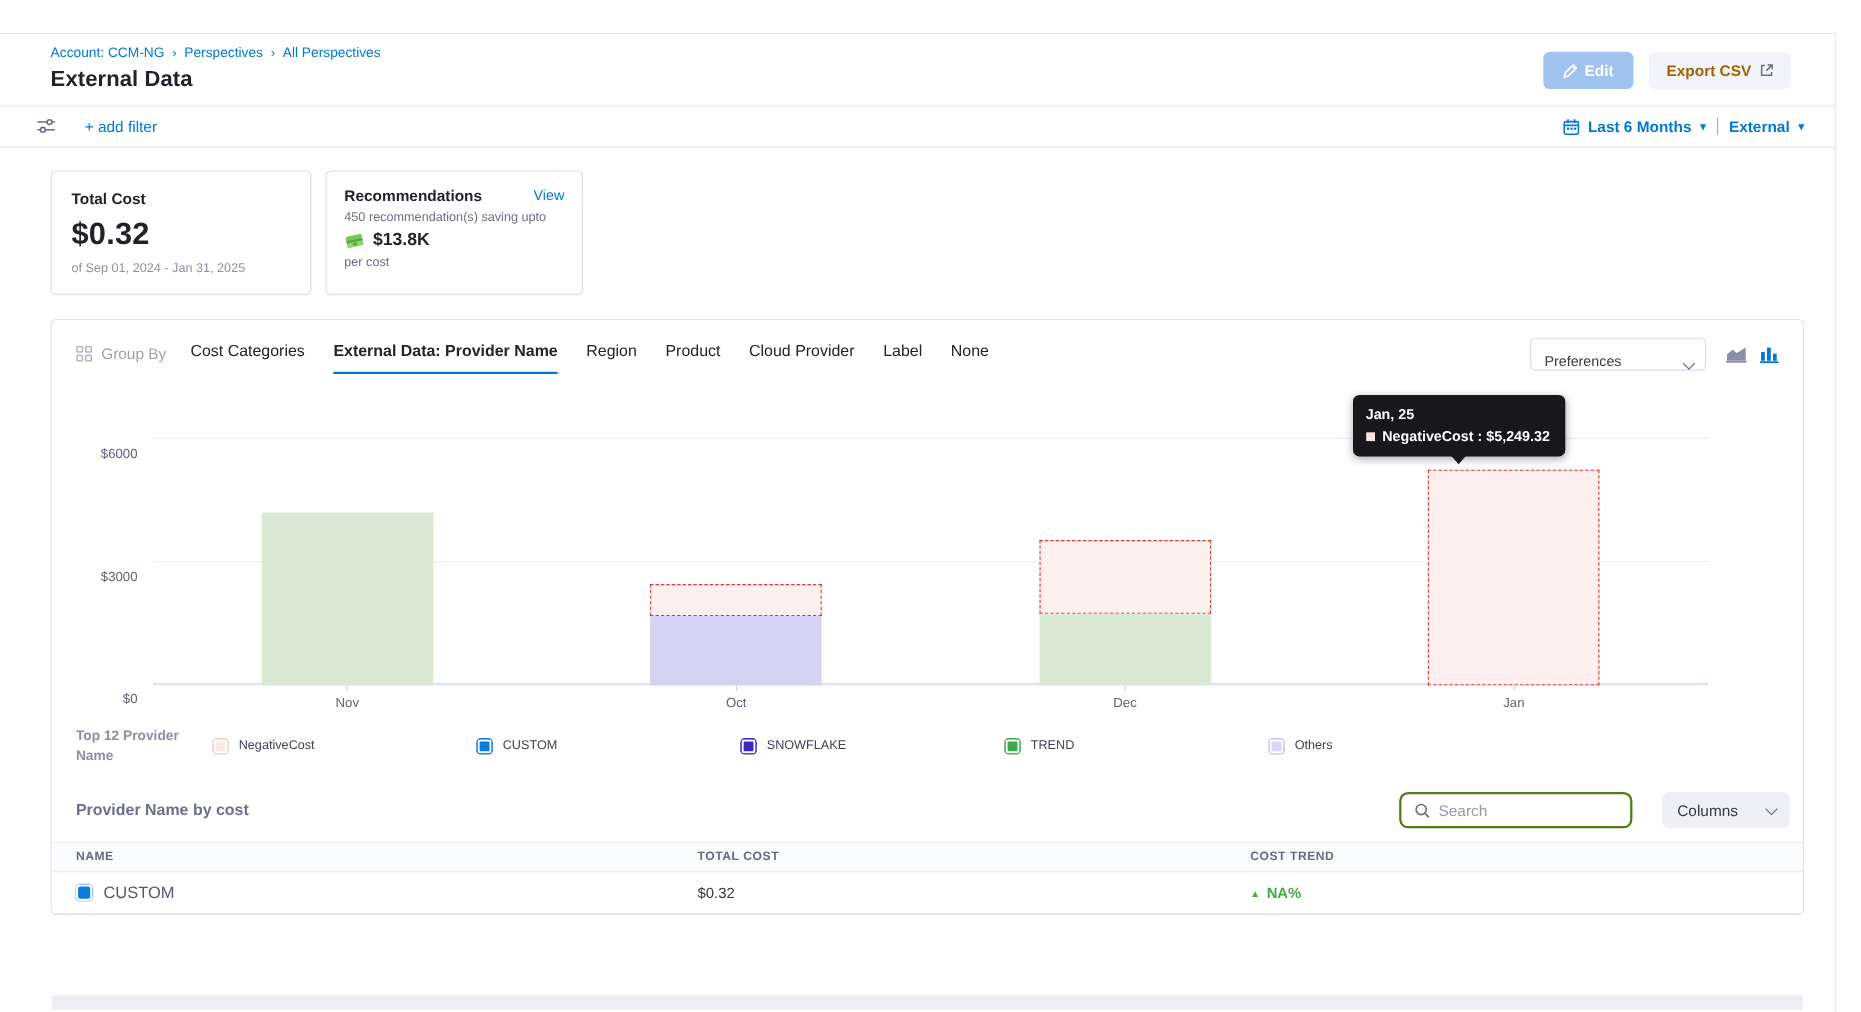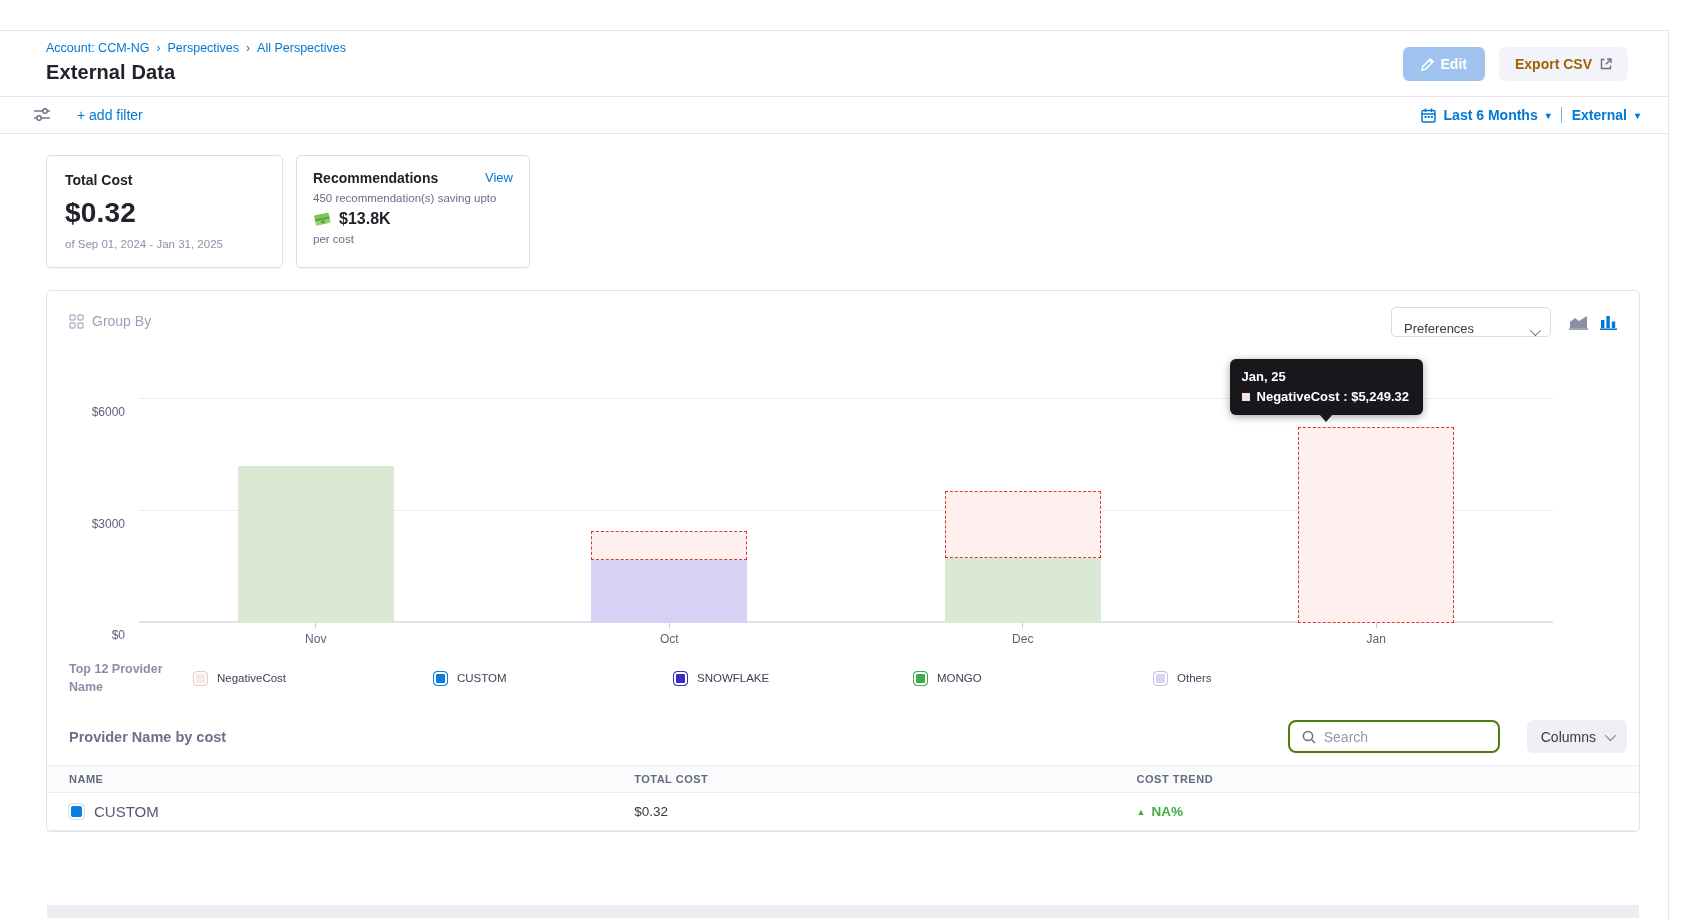--- a/index.html
+++ b/index.html
@@ -81,21 +81,21 @@
   .swatch { width:15px; height:15px; border-radius:4px; border:1px solid transparent; box-shadow:0 0 0 2px #fff inset; }
   .legend-label { font-size:11.5px; color:#3f4155; }
 
   
   .tablebar { display:flex; align-items:center; padding:14px 12px 12px 22px; }
   .table-title { font-size:14.5px; font-weight:700; color:#6d6f88; }
   .tb-right { margin-left:auto; display:flex; align-items:center; gap:27px; }
   .search { width:212px; height:33px; border:2px solid #4d7c0f; border-radius:8px; display:flex; align-items:center; gap:8px; padding:0 12px; background:#fff; }
   .search input { border:none; outline:none; font-size:14px; color:#383946; width:150px; font-family:inherit; background:transparent; }
   .search input::placeholder { color:#9596ad; }
-  .btn-columns { background:#eef0f6; border:none; border-radius:6px; height:33px; padding:0 14px; font-size:14px; color:#383946; display:flex; align-items:center; gap:9px; cursor:pointer; font-family:inherit; }
+  .btn-columns { background:#eef0f6; border:none; border-radius:6px; height:33px; padding:0 14px; font-size:14px; color:#383946; display:flex; align-items:center; gap:25px; cursor:pointer; font-family:inherit; }
   .thead { display:flex; background:#fafbfd; border-top:1px solid #ebecf3; border-bottom:1px solid #ebecf3; padding:7px 0 7px 22px; }
   .th { font-size:11px; font-weight:700; color:#67697f; letter-spacing:.5px; cursor:pointer; }
   .col-name { width:36%; } .col-cost { width:32%; } .col-trend { width:32%; }
   .trow { display:flex; align-items:center; padding:10px 0 10px 22px; border-bottom:1px solid #ebecf3; cursor:pointer; }
   .row-name { display:flex; align-items:center; gap:10px; font-size:15px; color:#565873; }
   .row-swatch { width:15px; height:15px; border-radius:4px; box-shadow:0 0 0 2px #fff inset, 0 0 0 1px #dfe0ea; }
   .row-cost { font-size:13.5px; color:#383946; }
   .row-trend { font-size:13.5px; font-weight:600; color:#42ab45; display:flex; align-items:center; gap:6px; }
   .tri-up { font-size:9px; color:#42ab45; }
   .partial-row { position:absolute; bottom:2px; left:47px; width:1592px; height:13px; background:#edeef4; }
@@ -218,20 +218,29 @@
                 <g fill="none" stroke="#b3b4c7" stroke-width="1.4">
                   <rect x="1" y="1" width="5" height="5" rx="1"></rect>
                   <rect x="9" y="1" width="5" height="5" rx="1"></rect>
                   <rect x="1" y="9" width="5" height="5" rx="1"></rect>
                   <rect x="9" y="9" width="5" height="5" rx="1"></rect>
                 </g>
               </svg>
           </span>
           <span>Group By</span>
         </span>
+        <div class="tabs">
+          <span class="tab">Cost Categories</span>
+          <span class="tab active">External Data: Provider Name</span>
+          <span class="tab">Region</span>
+          <span class="tab">Product</span>
+          <span class="tab">Cloud Provider</span>
+          <span class="tab">Label</span>
+          <span class="tab">None</span>
+        </div>
         <div class="gb-right">
           <div class="pref-select">
             <span>Preferences</span>
             <span class="chev"></span>
           </div>
           <div class="charticons">
             <span>
               <svg width="19" height="15" viewBox="0 0 19 15">
                   <path d="M1 13L1 7l5-4 4 3 8-5v12H1z" fill="#8c8ea6"></path>
                   <line x1="0" y1="14" x2="19" y2="14" stroke="#8c8ea6" stroke-width="1.6"></line>
@@ -320,21 +329,21 @@
         <div class="legend-item">
           <span class="swatch" style="background: rgb(11, 125, 224); border-color: rgb(11, 125, 224);"></span>
           <span class="legend-label">CUSTOM</span>
         </div>
         <div class="legend-item">
           <span class="swatch" style="background: rgb(59, 43, 196); border-color: rgb(59, 43, 196);"></span>
           <span class="legend-label">SNOWFLAKE</span>
         </div>
         <div class="legend-item">
           <span class="swatch" style="background: rgb(66, 169, 76); border-color: rgb(66, 169, 76);"></span>
-          <span class="legend-label">MONGO</span>
+          <span class="legend-label">TREND</span>
         </div>
         <div class="legend-item">
           <span class="swatch" style="background: rgb(217, 213, 246); border-color: rgb(195, 189, 240);"></span>
           <span class="legend-label">Others</span>
         </div>
       </div>
 
       <div class="tablebar">
         <span class="table-title">Provider Name by cost</span>
         <div class="tb-right">

